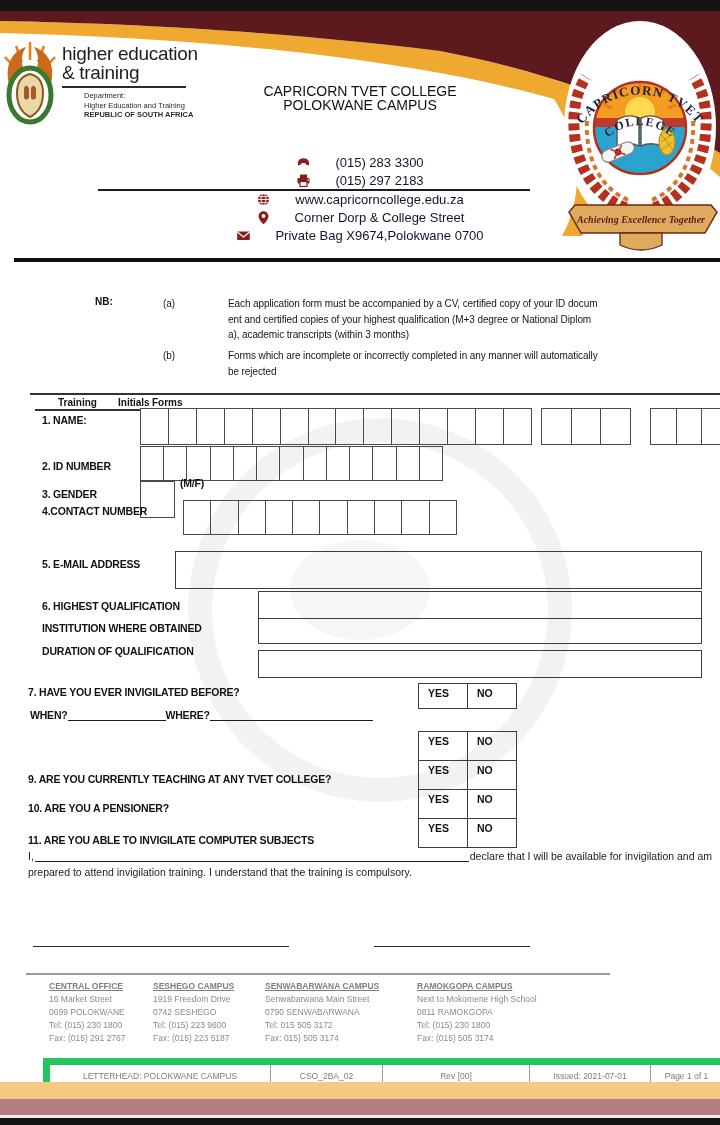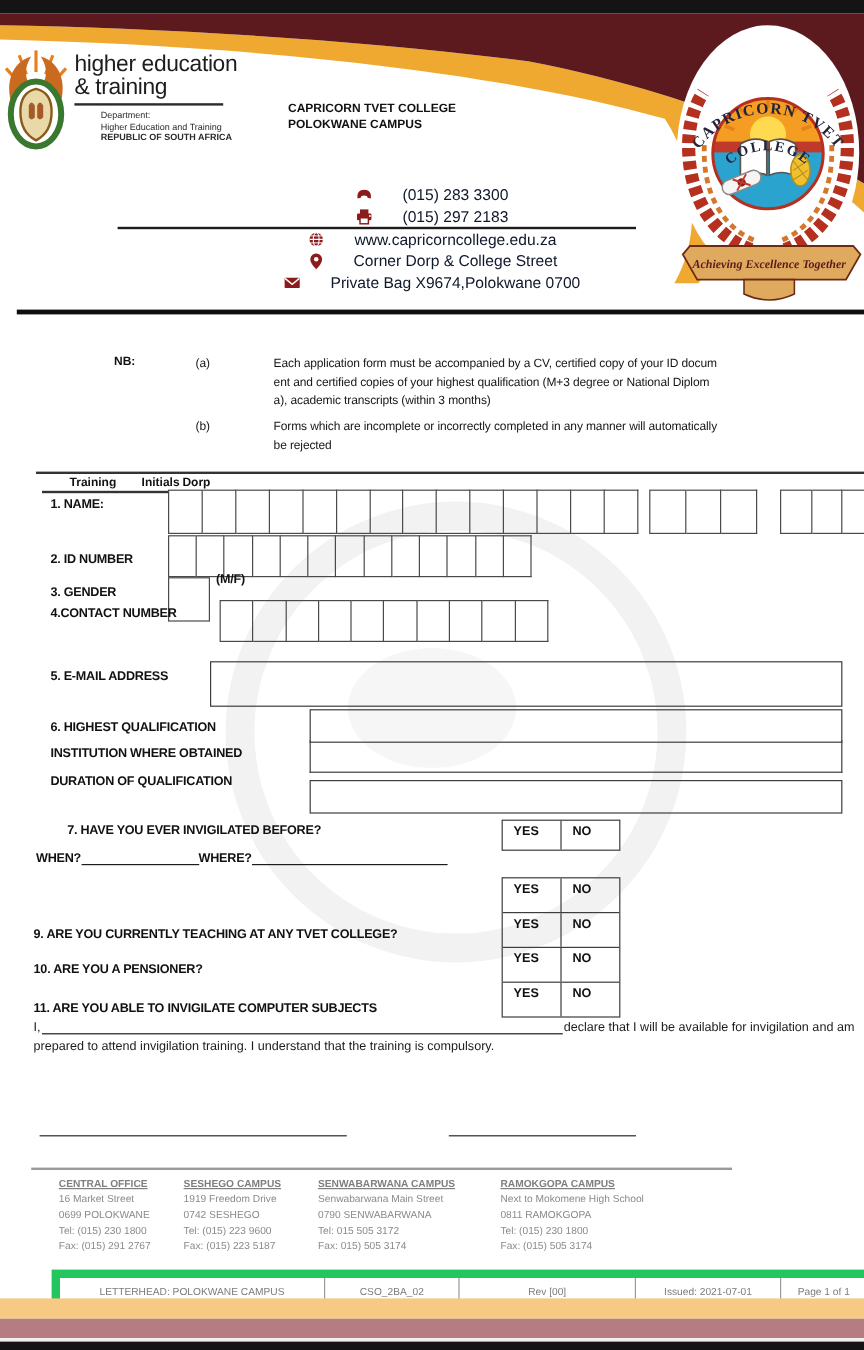--- a/index.html
+++ b/index.html
@@ -3,21 +3,21 @@
 <meta charset="utf-8">
 <style>
   html,body{margin:0;padding:0;background:#e9e9e9;}
   #page{position:relative;width:720px;height:1125px;background:#fff;overflow:hidden;
         font-family:"Liberation Sans",sans-serif;color:#1c1c1c;margin:0 auto;}
   .abs{position:absolute;}
   
   .dhet-big{font-size:19px;line-height:19px;color:#1d1d1d;letter-spacing:-0.3px;}
   .dhet-small{font-size:7.5px;line-height:9.5px;color:#2b2b2b;margin-left:22px;}
   .dhet-rule{height:2px;background:#2b2b2b;}
-  .ctitle{font-size:10px;font-weight:bold;line-height:14px;color:#111;}
+  .ctitle{font-size:14px;font-weight:normal;line-height:14px;text-align:center;color:#111;}
   
   .crow{display:flex;align-items:center;justify-content:center;gap:24px;width:440px;left:140px;
         font-size:13px;color:#0f172a;}
   .crow svg{flex:0 0 auto;}
   .hline{background:#1c1c1c;height:2px;}
   .thickbar{background:#0f0f0f;height:4px;}
   
   .formtitle{width:720px;text-align:center;font-size:11.5px;font-weight:bold;letter-spacing:0;}
   .nbtxt{font-size:10px;line-height:15.5px;letter-spacing:-0.1px;color:#161616;}
   .blabel{font-size:10.5px;font-weight:bold;color:#111;letter-spacing:-0.2px;white-space:nowrap;}
@@ -208,21 +208,21 @@
   </div>
   <div class="abs nbtxt" style="left:163px;top:348px;">(b)</div>
   <div class="abs nbtxt" style="left:228px;top:348px;width:482px;">
     <span style="display:block;">Forms which are incomplete or incorrectly completed in any manner will automatically</span>
     <span style="display:block;">be rejected</span>
   </div>
 
   <div class="abs" style="left:30px;top:393px;width:690px;height:1.5px;background:#333;"></div>
   <div class="abs slabel" style="left:58px;top:397px;">Training</div>
   <div class="abs slabel" style="left:118px;top:397px;">Initials</div>
-  <div class="abs slabel" style="left:152px;top:397px;">Dorp</div>
+  <div class="abs slabel" style="left:152px;top:397px;">Forms</div>
   <div class="abs" style="left:35px;top:409px;width:105px;height:1.5px;background:#333;"></div>
 
   <div class="abs blabel" style="left:42px;top:414px;">1.    NAME:</div>
   <div class="abs boxrow" style="left:140px;top:408px;width:392px;height:37px;">
       <div class="cbox"></div>
       <div class="cbox"></div>
       <div class="cbox"></div>
       <div class="cbox"></div>
       <div class="cbox"></div>
       <div class="cbox"></div>
@@ -284,21 +284,21 @@
   <div class="abs blabel" style="left:42px;top:558px;">5. E-MAIL ADDRESS</div>
   <div class="abs bigbox" style="left:175px;top:551px;width:525px;height:36px;"></div>
 
   <div class="abs blabel" style="left:42px;top:600px;">6. HIGHEST QUALIFICATION</div>
   <div class="abs blabel" style="left:42px;top:622px;">INSTITUTION WHERE OBTAINED</div>
   <div class="abs blabel" style="left:42px;top:645px;">DURATION OF QUALIFICATION</div>
   <div class="abs bigbox" style="left:258px;top:591px;width:442px;height:26px;"></div>
   <div class="abs bigbox" style="left:258px;top:617px;width:442px;height:26px;border-top:none;"></div>
   <div class="abs bigbox" style="left:258px;top:650px;width:442px;height:26px;"></div>
 
-  <div class="abs blabel" style="left:28px;top:686px;margin-left:28px;">7. HAVE YOU EVER INVIGILATED BEFORE?</div>
+  <div class="abs blabel" style="left:28px;top:686px;">7. HAVE YOU EVER INVIGILATED BEFORE?</div>
   <div class="abs ynbox" style="left:418px;top:683px;width:97px;height:24px;">
     <div class="yncell">YES</div>
     <div class="yncell">NO</div>
   </div>
 
   <div class="abs" style="left:30px;top:708px;display:flex;align-items:flex-end;">
     <span class="blabel">WHEN?</span>
     <span class="blank" style="width:98px;"></span>
     <span class="blabel">WHERE?</span>
     <span class="blank" style="width:163px;"></span>

